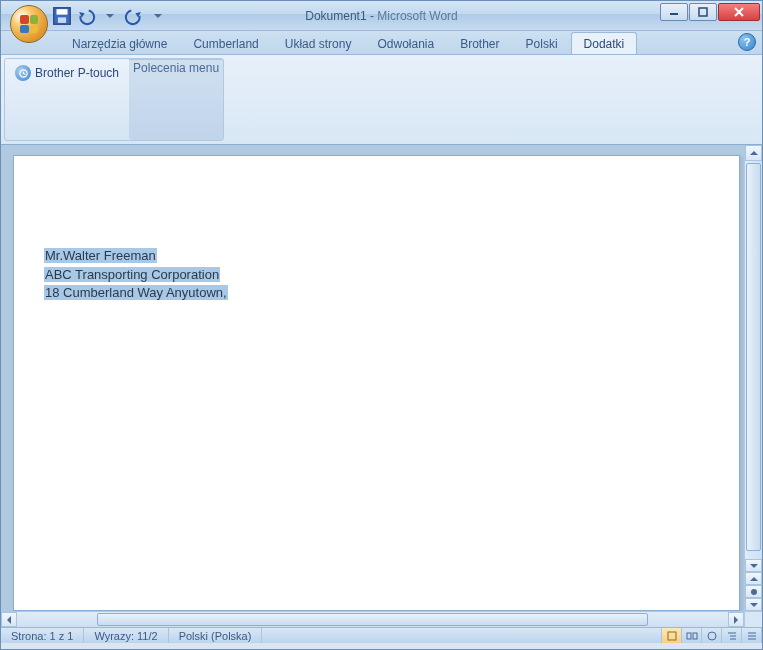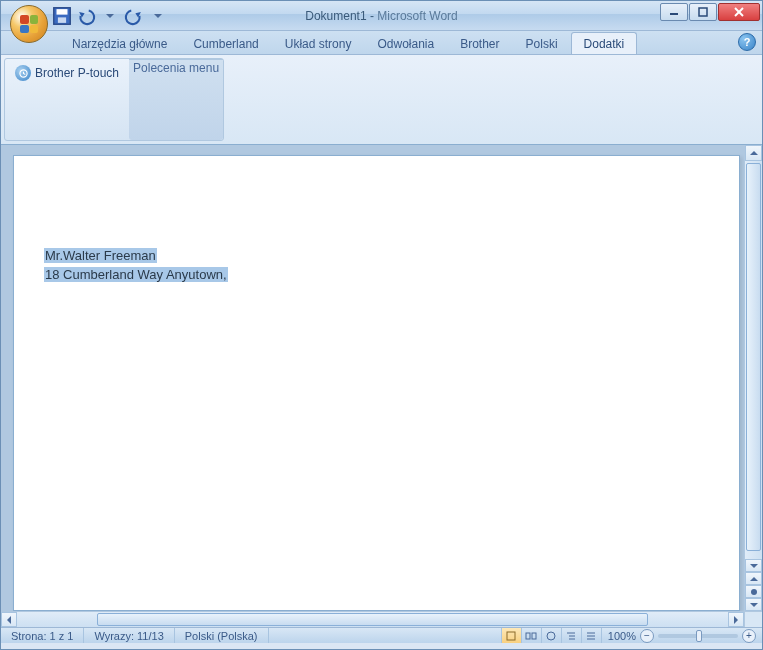--- a/index.html
+++ b/index.html
@@ -196,20 +196,21 @@
 </div>
 
 <div class="doc-wrap">
   <div class="side-widgets">
     <div class="sw"></div>
     <div class="sw"></div>
   </div>
   <div class="doc-scroll">
     <div class="page">
       <div class="line"><span class="sel">Mr.Walter Freeman</span></div>
+      <div class="line"><span class="sel">ABC Transporting Corporation</span></div>
       <div class="line"><span class="sel">18 Cumberland Way Anyutown,</span></div>
     </div>
   </div>
   <div class="vscroll">
     <div class="sbtn">
         <div class="tri up"></div>
       </div>
     <div class="thumb"></div>
     <div class="extra">
       <div class="sbtn">
@@ -237,21 +238,21 @@
       </div>
     <div class="sbtn">
         <div class="tri right"></div>
       </div>
   </div>
   <div class="corner"></div>
 </div>
 
 <div class="statusbar">
   <div class="status-item">Strona: 1 z 1</div>
-  <div class="status-item">Wyrazy: 11/13</div>
+  <div class="status-item">Wyrazy: 11/2</div>
   <div class="status-item">Polski (Polska)</div>
   <div class="status-spacer"></div>
   <div class="view-btns">
     <div class="vbtn active">
         <svg width="12" height="12">
           <rect x="2" y="2" width="8" height="8" fill="none" stroke="#8a6a2a"></rect>
         </svg>
       </div>
     <div class="vbtn">
         <svg width="12" height="12">
@@ -272,22 +273,13 @@
         </svg>
       </div>
     <div class="vbtn">
         <svg width="12" height="12">
           <line x1="2" y1="3" x2="10" y2="3" stroke="#4a6a9a"></line>
           <line x1="2" y1="6" x2="10" y2="6" stroke="#4a6a9a"></line>
           <line x1="2" y1="9" x2="10" y2="9" stroke="#4a6a9a"></line>
         </svg>
       </div>
   </div>
-  <div class="zoom">
-    <span>100%</span>
-    <div class="zbtn">−</div>
-    <div class="zslider">
-      <div class="tick"></div>
-      <div class="handle"></div>
-    </div>
-    <div class="zbtn">+</div>
-  </div>
 </div>
 
 </body></html>

